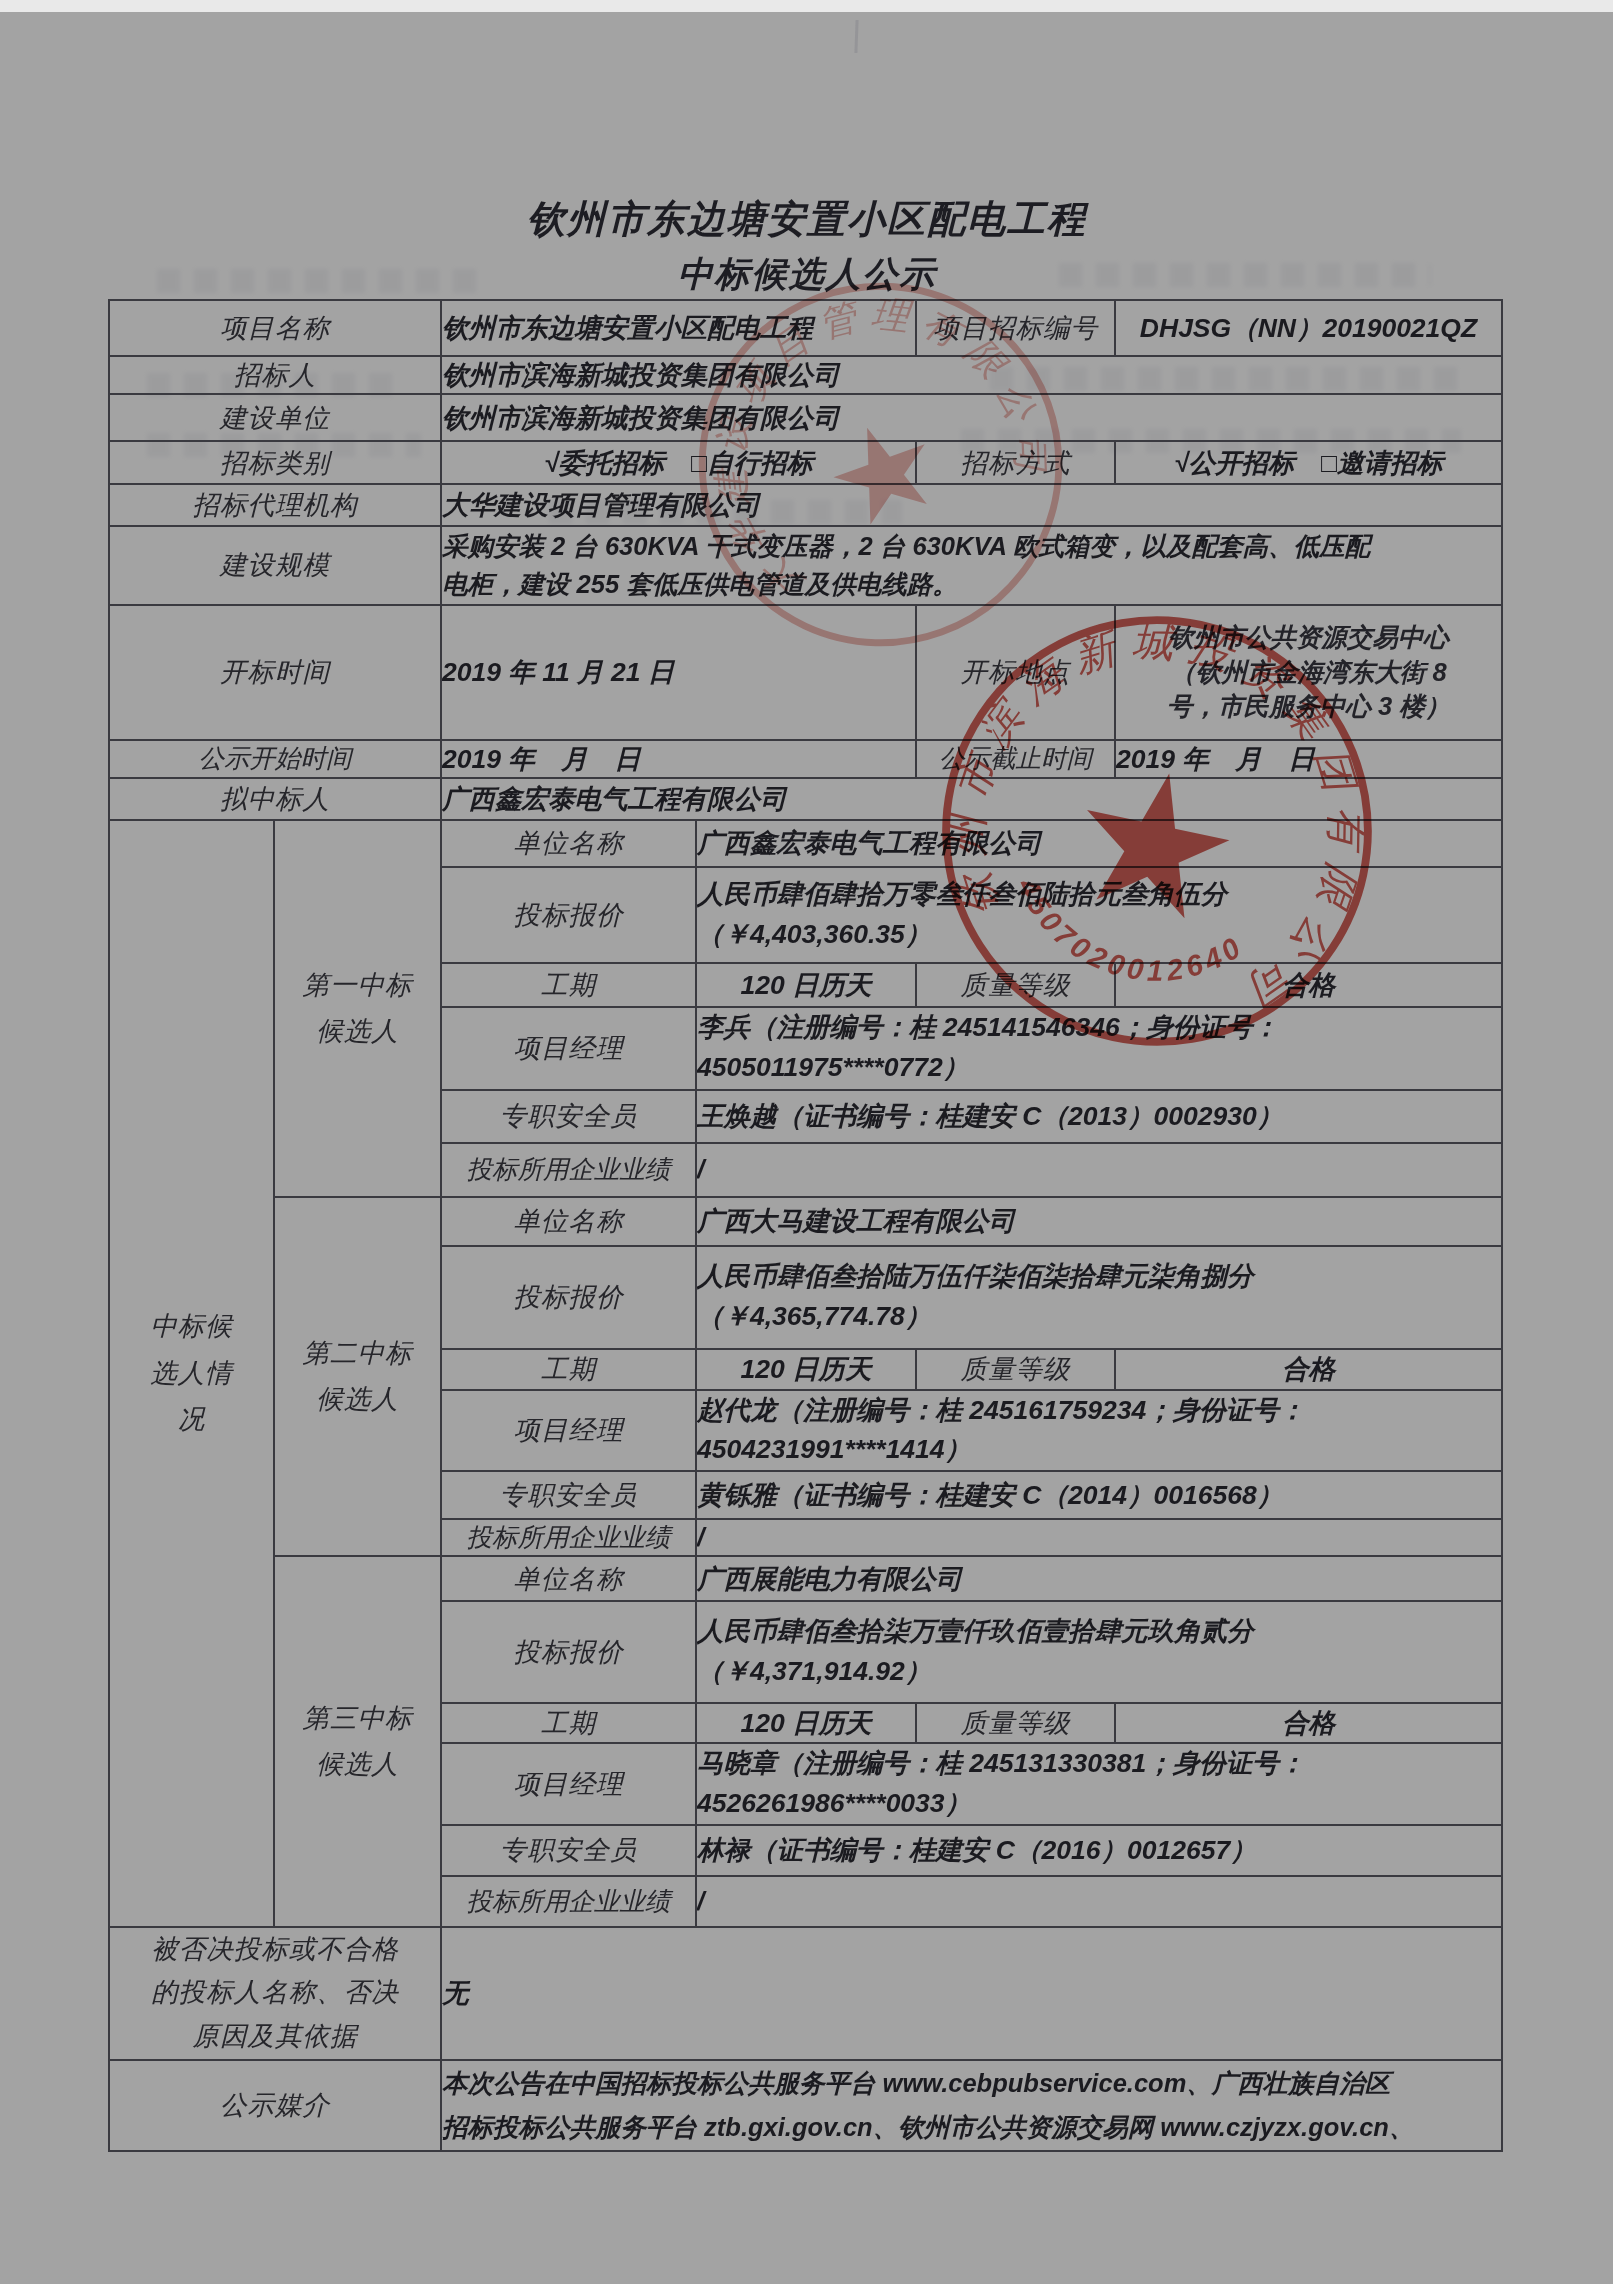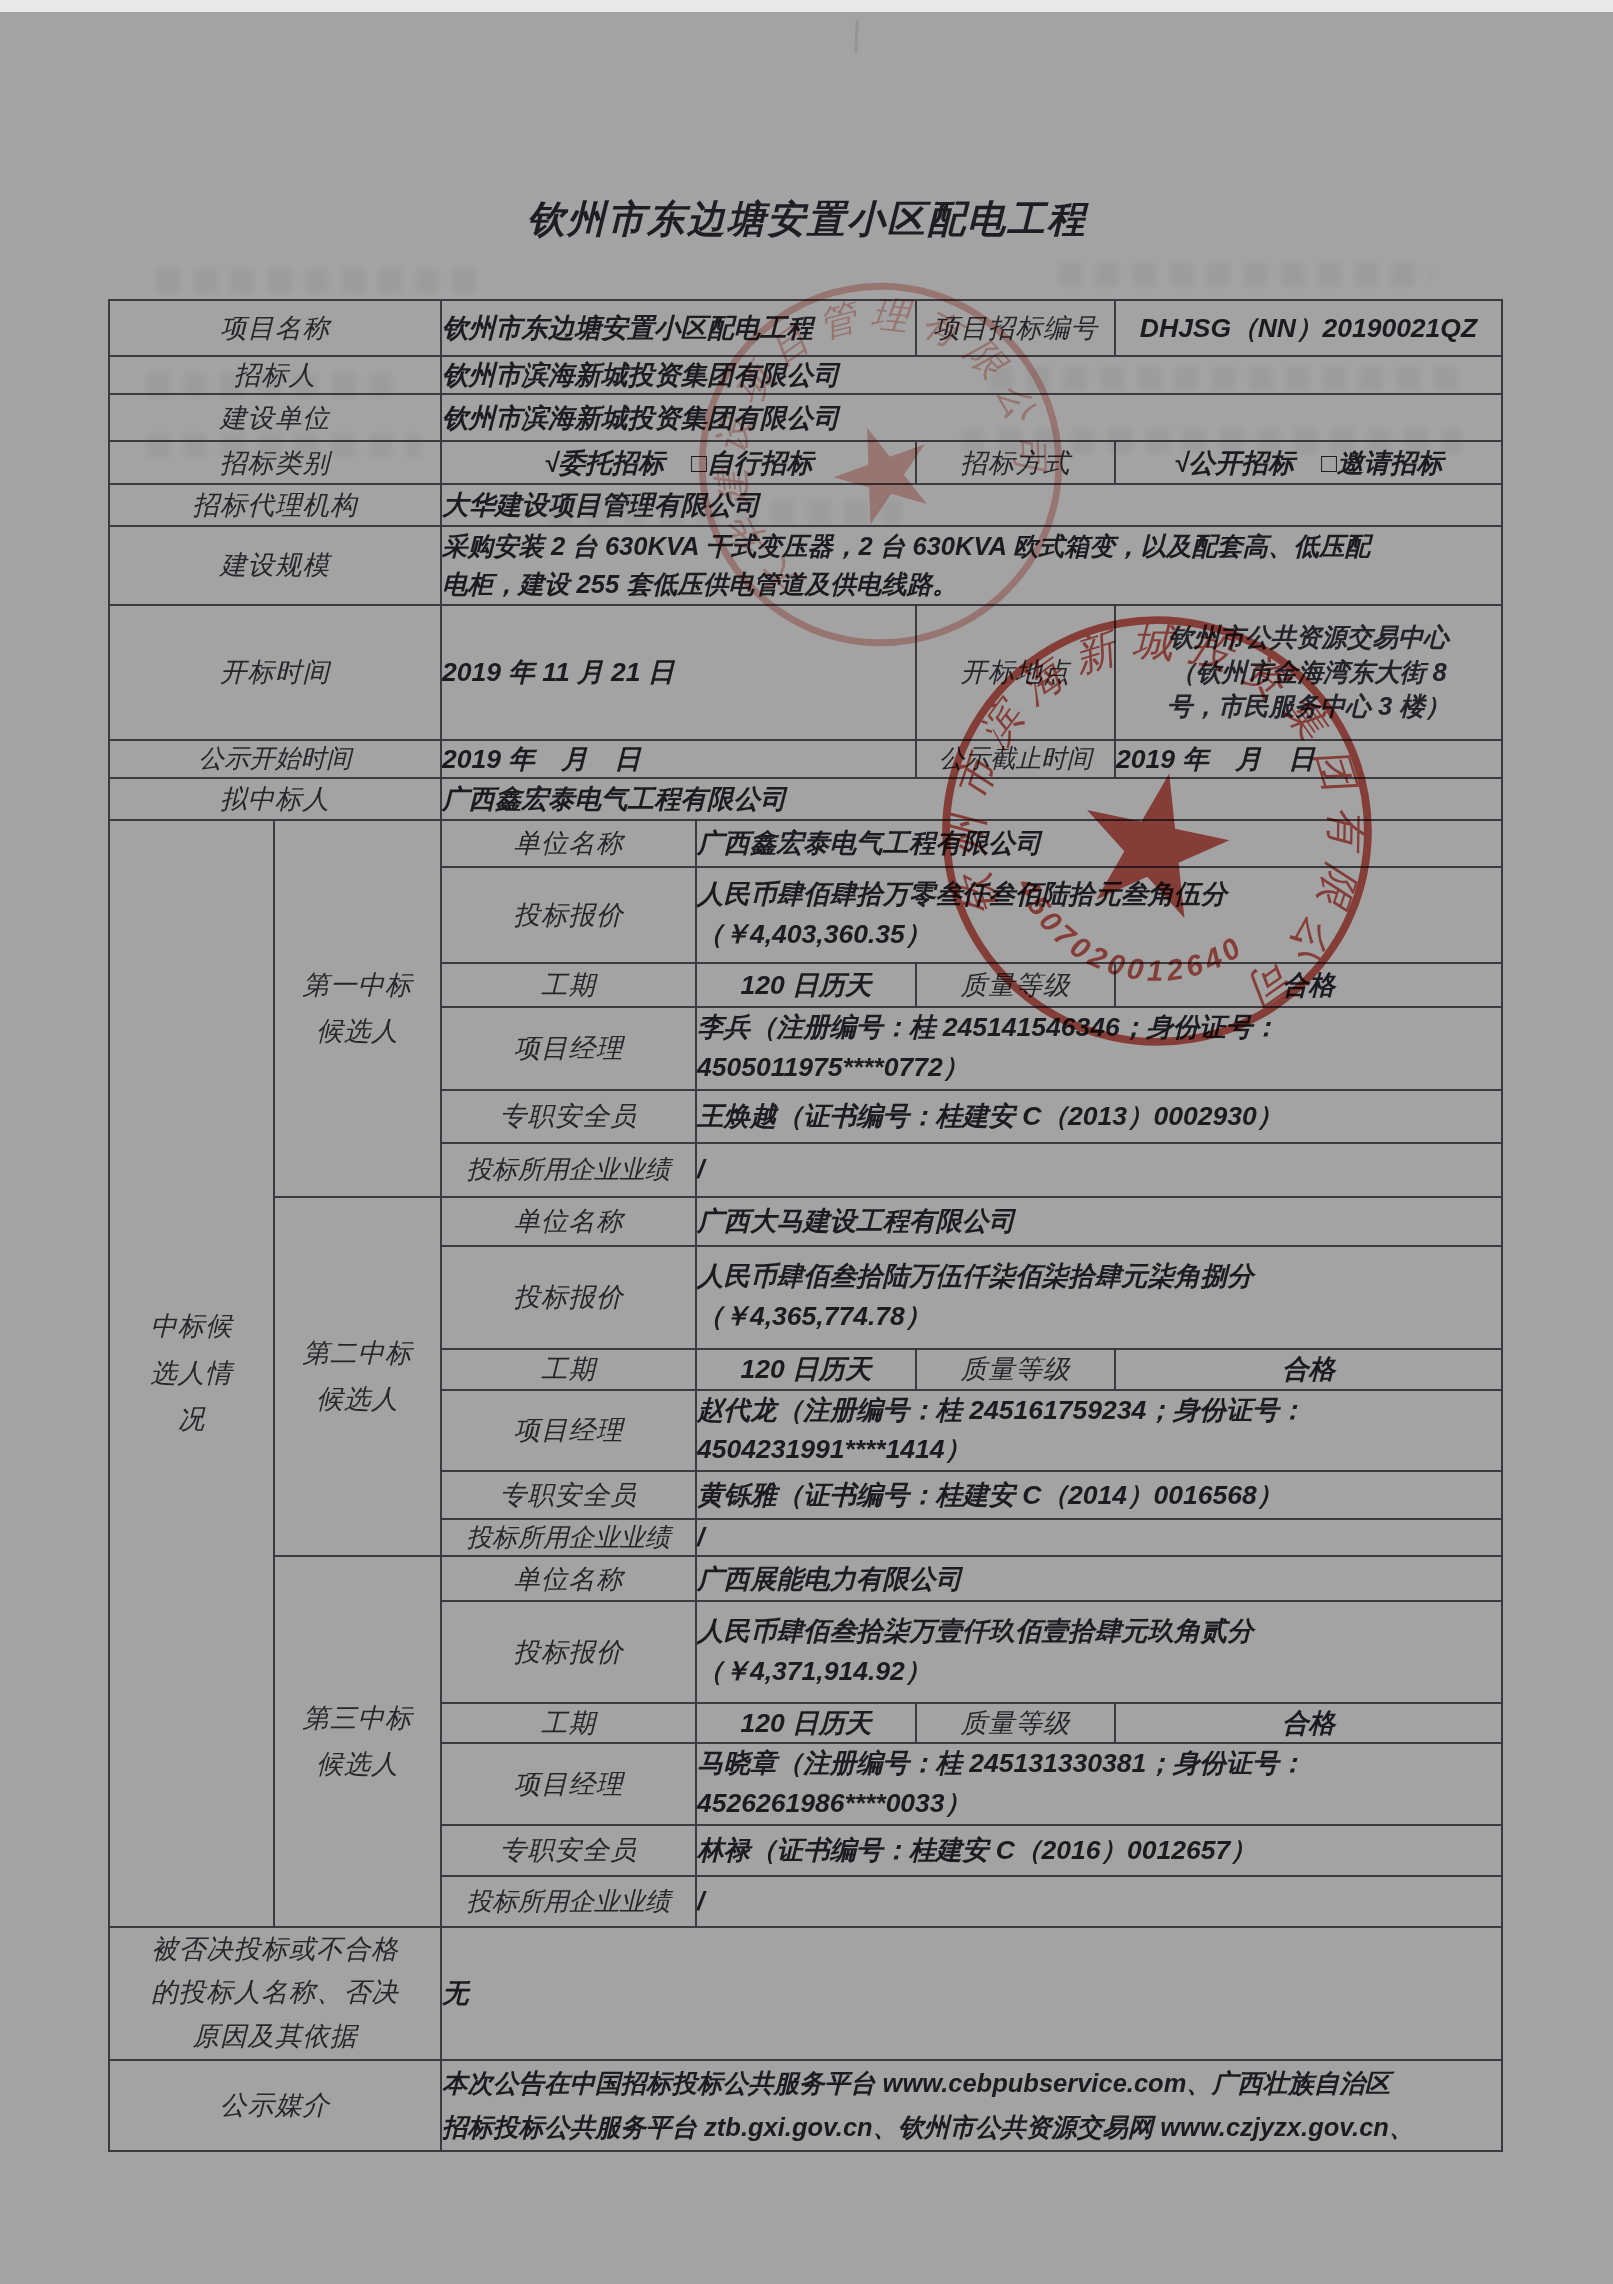--- a/index.html
+++ b/index.html
@@ -55,20 +55,21 @@
   <div class="tick"></div>
   <div class="sm" style="left:157px; top:257px; width:323px;"></div>
   <div class="sm" style="left:1059px; top:251px; width:372px;"></div>
   <div class="sm" style="left:147px; top:361px; width:255px;"></div>
   <div class="sm" style="left:990px; top:355px; width:470px;"></div>
   <div class="sm" style="left:147px; top:421px; width:274px;"></div>
   <div class="sm" style="left:961px; top:417px; width:500px;"></div>
   <div class="sm" style="left:549px; top:488px; width:353px;"></div>
 
   <div class="title title-1">钦州市东边塘安置小区配电工程</div>
+  <div class="title title-2">中标候选人公示</div>
 
   <table class="doc">
     <colgroup>
       <col style="width:165px">
         <col style="width:167px">
         <col style="width:255px">
       <col style="width:220px">
         <col style="width:199px">
         <col style="width:387px">
     </colgroup>

